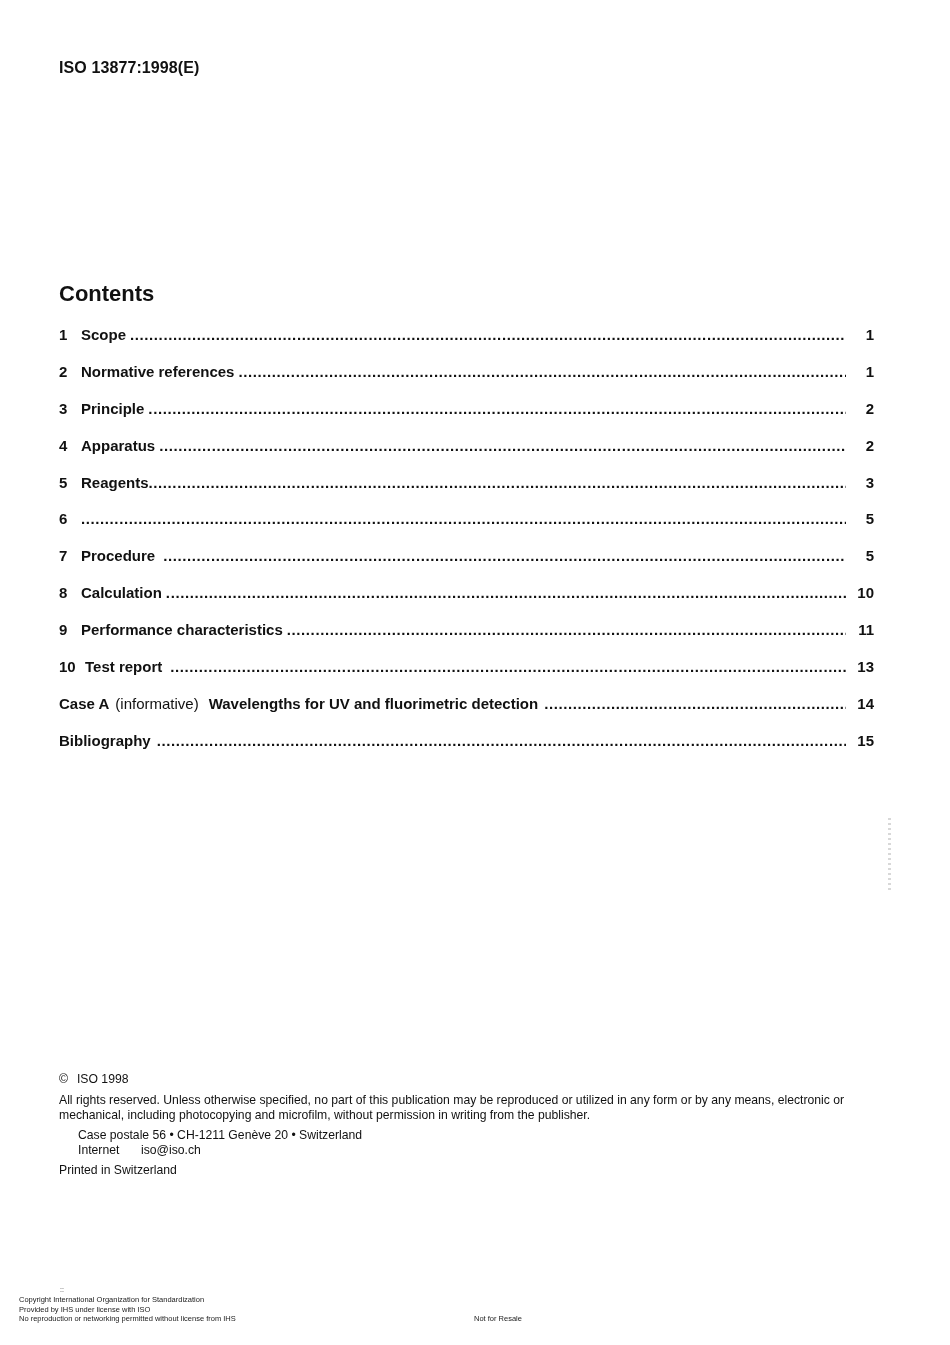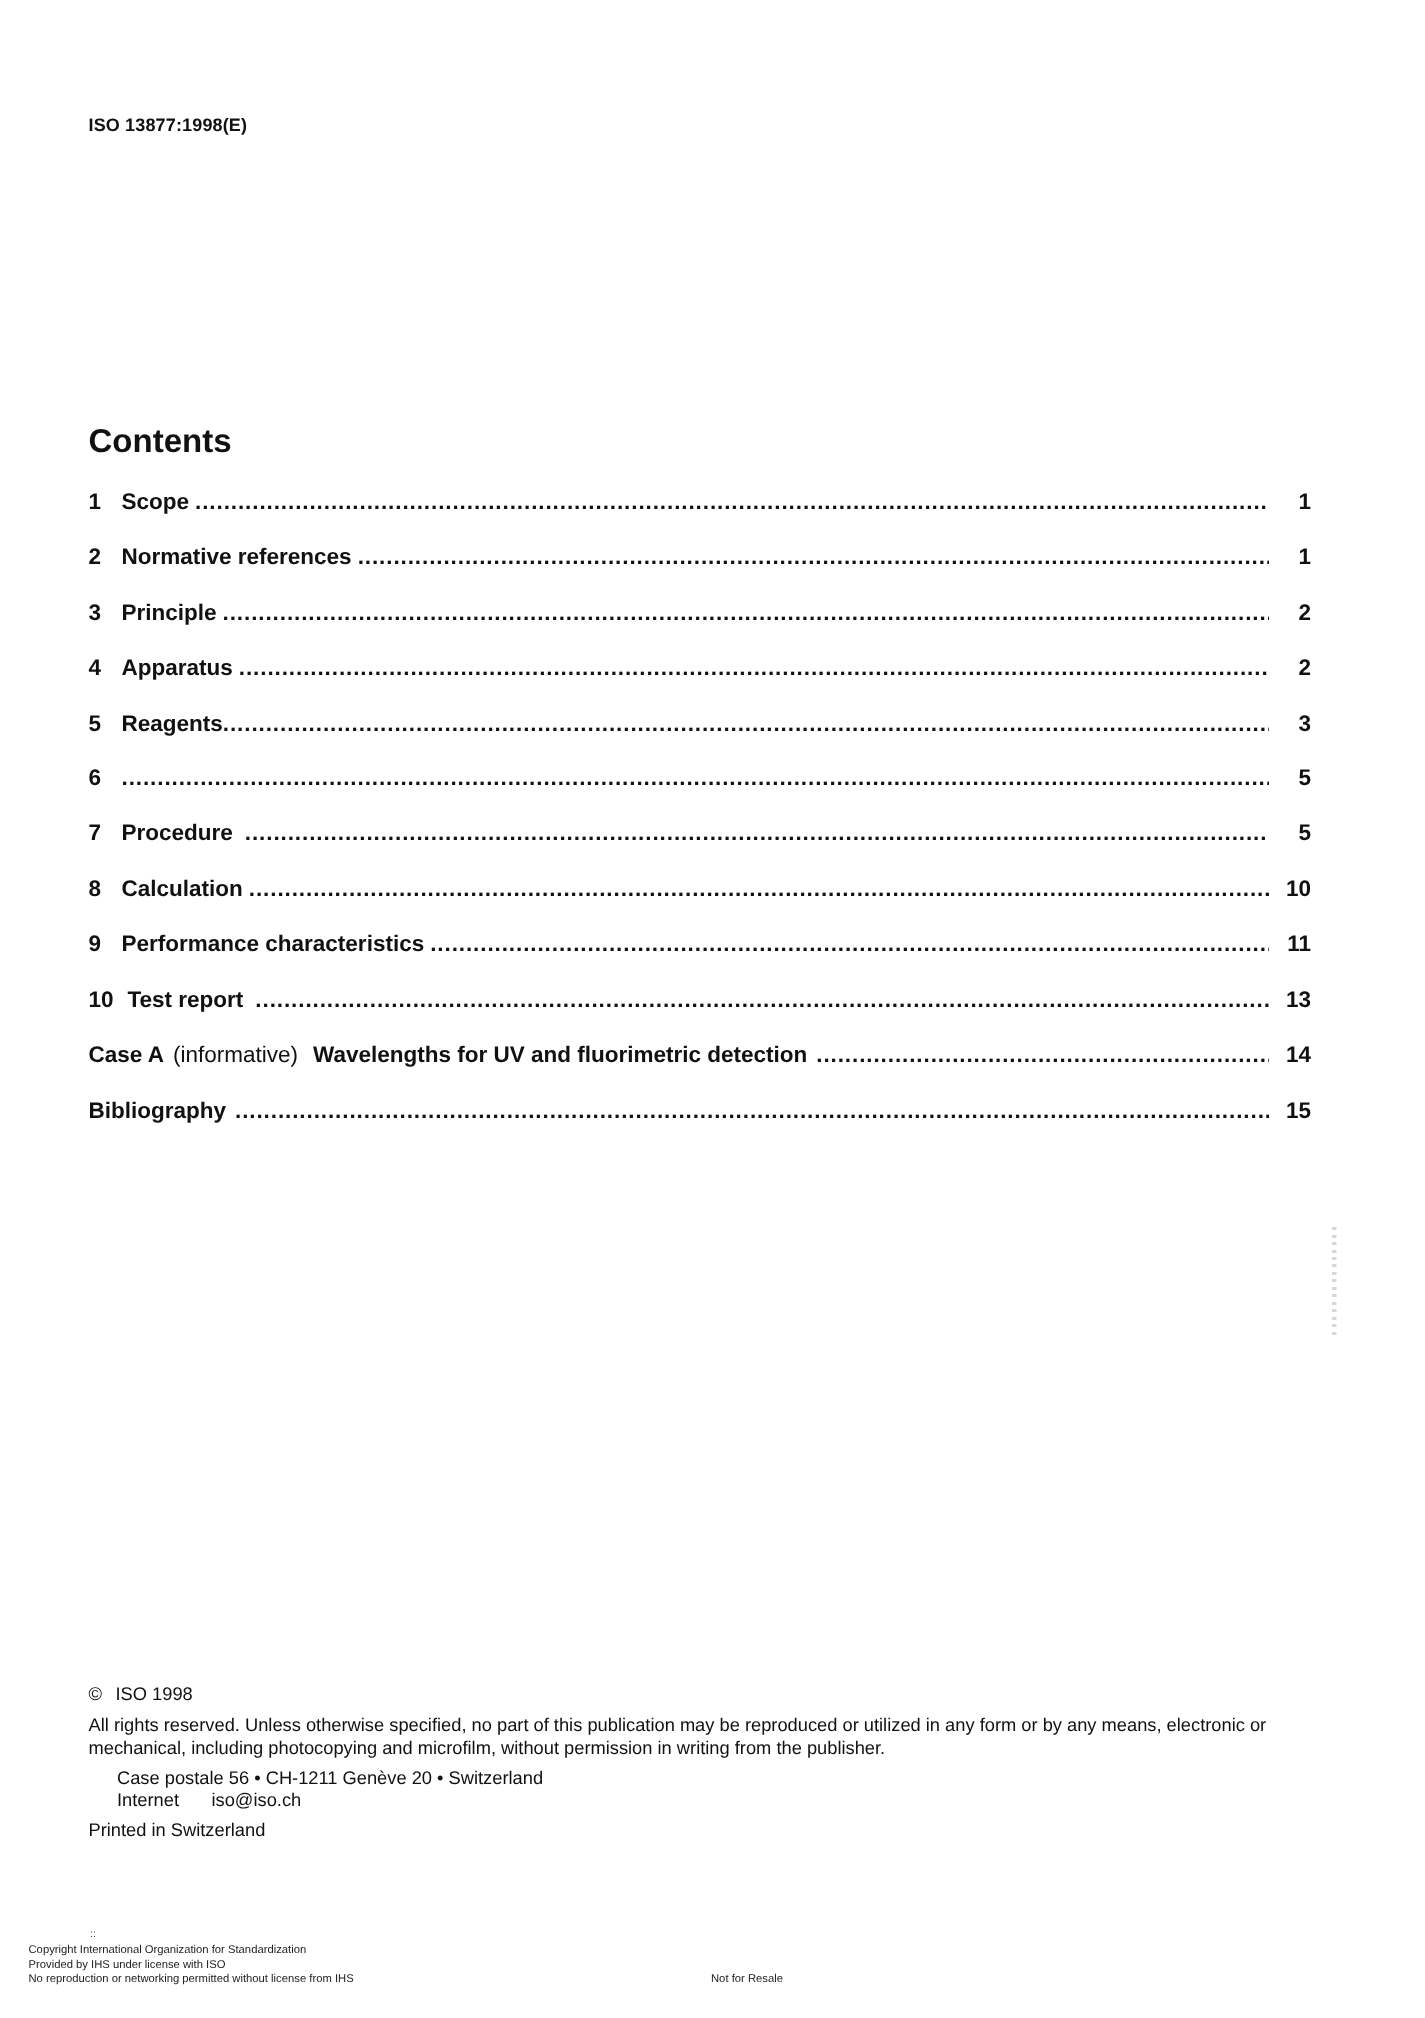--- a/index.html
+++ b/index.html
@@ -1,22 +1,22 @@
 <!DOCTYPE html>
 <html><head>
   <meta charset="utf-8">
   <style>
     html, body { margin: 0; padding: 0; background: #ffffff; }
     body {
       width: 950px; height: 1345px; position: relative; overflow: hidden;
       font-family: "Liberation Sans", sans-serif; color: #111;
     }
     .header-id {
-      position: absolute; left: 59px; top: 76px;
-      font-size: 12px; font-weight: bold; letter-spacing: 0.1px;
+      position: absolute; left: 59px; top: 59px;
+      font-size: 16px; font-weight: bold; letter-spacing: 0.1px;
     }
     .contents-title {
       position: absolute; left: 59px; top: 281px;
       font-size: 22px; font-weight: bold; text-align: right;
     }
     .toc {
       position: absolute; left: 59px; top: 326px; width: 815px;
     }
     .toc-row {
       display: flex; align-items: baseline; height: 36.9px;
@@ -29,21 +29,21 @@
     .toc-annex { padding-right: 0; }
     .toc-leader {
       flex: 1; overflow: hidden; font-weight: bold; letter-spacing: 0.6px;
       color: #111; margin-right: 10px;
     }
     .toc-leader::before {
       content: "................................................................................................................................................................................................................................................";
     }
     .toc-page { min-width: 18px; text-align: right; }
     .copyright-block {
-      position: absolute; left: 59px; top: 1122px; width: 820px;
+      position: absolute; left: 59px; top: 1072px; width: 820px;
       font-size: 12.2px; line-height: 15px; color: #111;
     }
     .copyright-line { margin-bottom: 6px; }
     .copyright-line .sym { margin-right: 9px; }
     .rights { margin-bottom: 5px; }
     .address { padding-left: 19px; margin-bottom: 5px; }
     .address .label { display: inline-block; width: 63px; }
     .footer-small {
       position: absolute; left: 19px; top: 1295px;
       font-size: 7.5px; line-height: 9.5px; color: #222;

